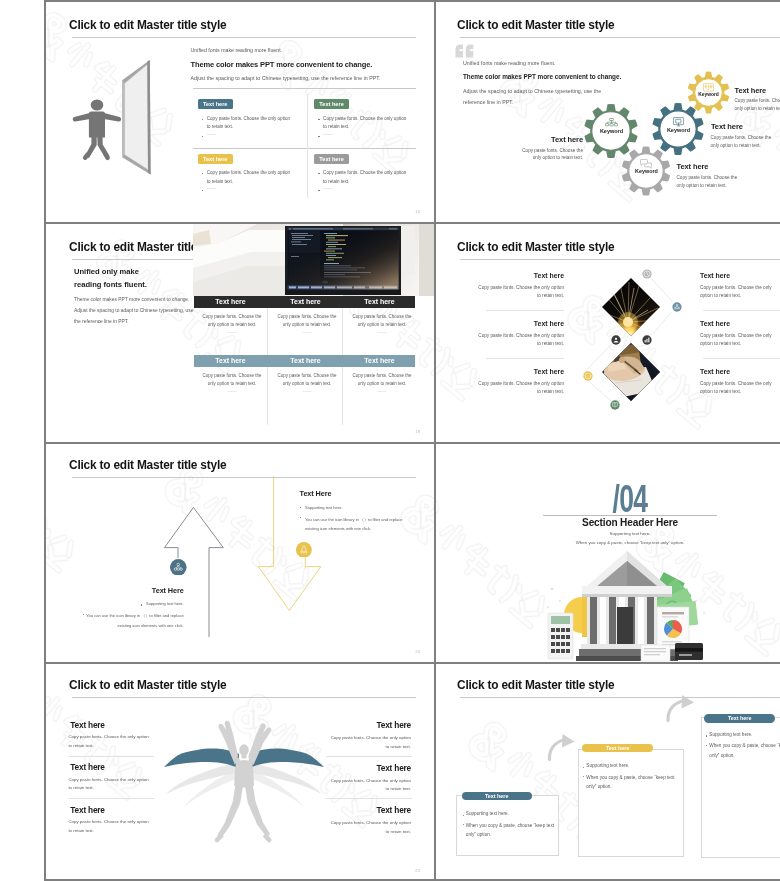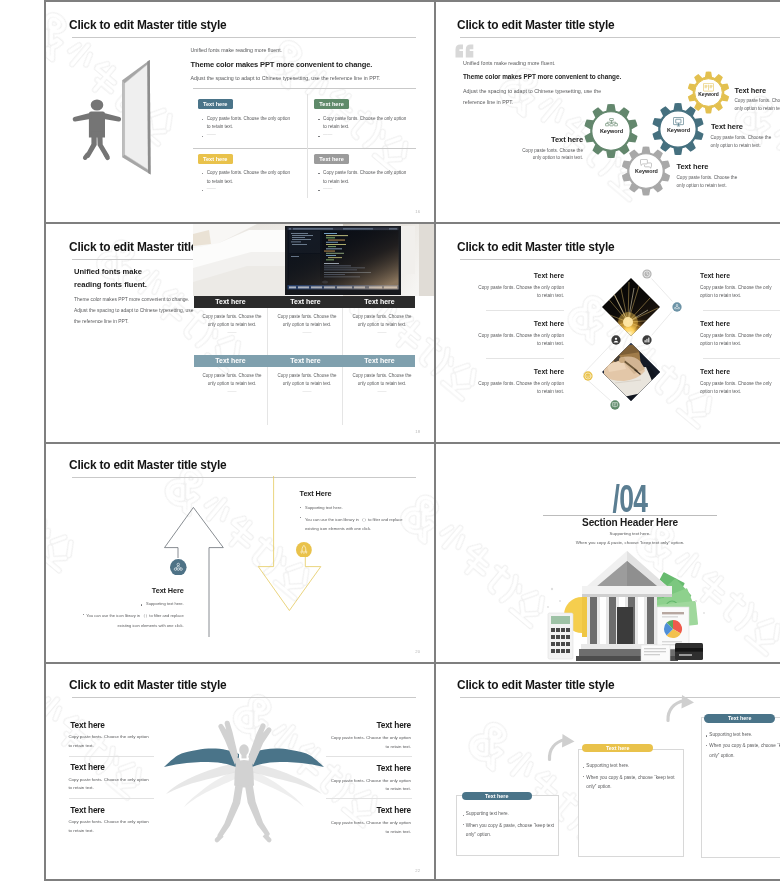--- a/index.html
+++ b/index.html
@@ -314,21 +314,21 @@
           <rect x="191" y="62.4" width="13" height="2"></rect>
     </g>
     <rect x="92" y="65.6" width="116" height="5.4" fill="#16181c"></rect>
     <ellipse cx="132" cy="58" rx="3" ry="1.6" fill="#2a3240" opacity="0.8"></ellipse>
     <rect x="94.5" y="3.5" width="111" height="62" fill="url(#warm)"></rect>
   </svg>
 
   <div class="s-title" style="left:21px;top:16.2px;font-size:11.9px">Click to edit Master title style</div>
   <div class="s-rule" style="left:24px;top:35px;width:344px"></div>
 
-  <div class="txt bold" style="left:26px;top:42px;font-size:7.6px;line-height:12.5px;width:110px">Unified fonts make</div>
+  <div class="txt bold" style="left:26px;top:42px;font-size:7.6px;line-height:12.5px;width:110px">Unified only make</div>
   <div class="txt bold" style="left:26px;top:54.5px;font-size:7.6px;line-height:12.5px;width:110px">reading fonts fluent.</div>
   <div class="txt" style="left:26px;top:73px;font-size:4.9px">Theme color makes PPT more convenient to change.</div>
   <div class="txt" style="left:26px;top:84px;font-size:4.9px">Adjust the spacing to adapt to Chinese typesetting, use</div>
   <div class="txt" style="left:26px;top:95px;font-size:4.9px">the reference line in PPT.</div>
 
   <div class="s-rule" style="left:219px;top:84px;width:1px;height:60px;background:#e5e5e5"></div>
   <div class="s-rule" style="left:294px;top:84px;width:1px;height:60px;background:#e5e5e5"></div>
   <div class="s-rule" style="left:219px;top:143px;width:1px;height:58px;background:#e5e5e5"></div>
   <div class="s-rule" style="left:294px;top:143px;width:1px;height:58px;background:#e5e5e5"></div>
 

